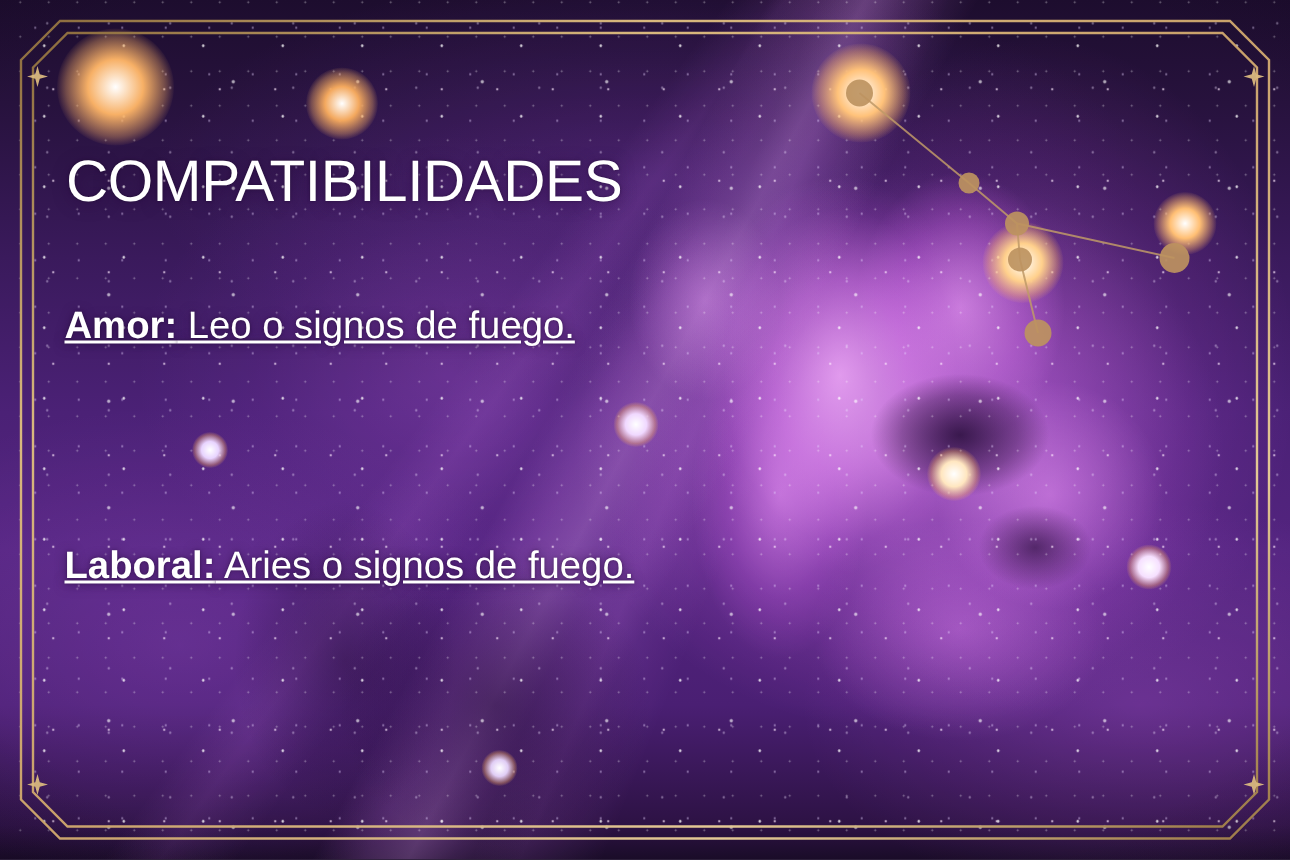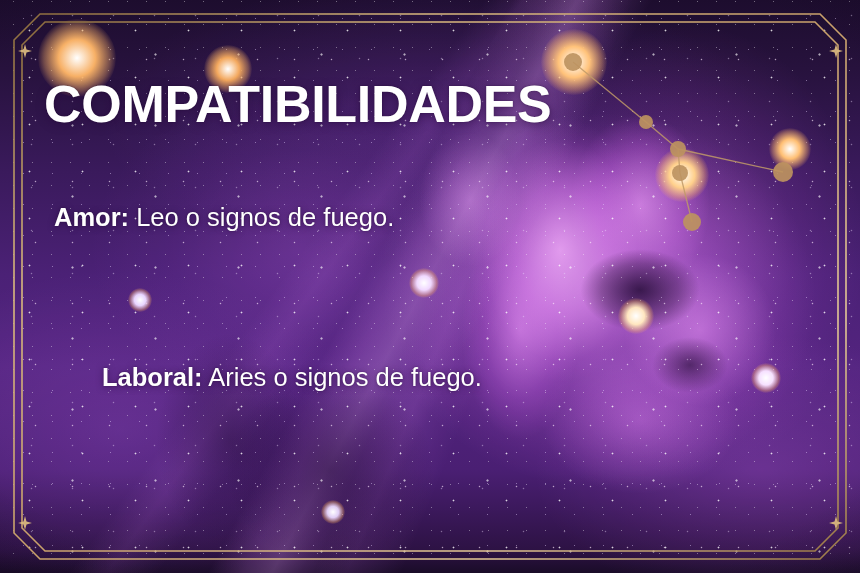--- a/index.html
+++ b/index.html
@@ -119,41 +119,42 @@
   .content {
     position: absolute;
     left: 42px;
     top: 0;
     width: 760px;
     height: 573px;
   }
   .title {
     position: absolute;
     left: 2px;
-    top: 74px;
-    font-size: 52px;
-    font-weight: bold;
+    top: 100px;
+    font-size: 39px;
+    font-weight: normal;
     letter-spacing: -0.3px;
     color: #ffffff;
     text-shadow: 0 2px 10px rgba(40,8,60,0.55), 0 0 2px rgba(0,0,0,0.35);
     white-space: nowrap;
   }
   .line {
     position: absolute;
-    left: 12px;
+    left: 1px;
     font-size: 25.5px;
     color: #ffffff;
     white-space: nowrap;
     text-shadow: 0 1px 7px rgba(40,8,60,0.60), 0 0 2px rgba(0,0,0,0.35);
+    text-decoration: underline;
   }
   .line .lbl { font-weight: bold; }
   .line .val { font-weight: normal; }
   .line-1 { top: 203px; }
   .line-2 { top: 283px; }
-  .line-3 { top: 363px; margin-left: 48px; }
+  .line-3 { top: 363px; }
 </style>
 </head>
 <body>
 
 <div id="poster">
 
   <div class="layer bg-base"></div>
   <div class="layer bg-nebula"></div>
   <div class="layer bg-streaks"></div>
   <div class="layer bg-figure"></div>

